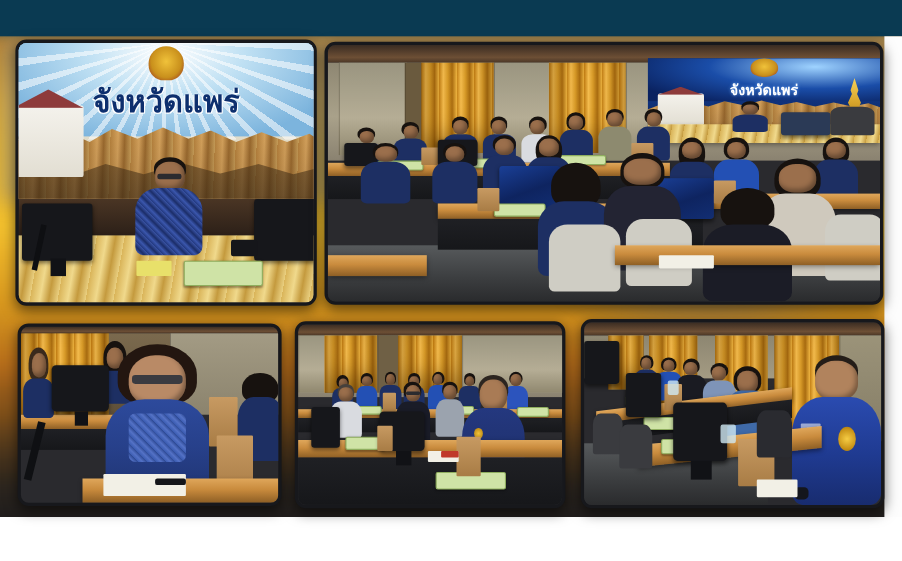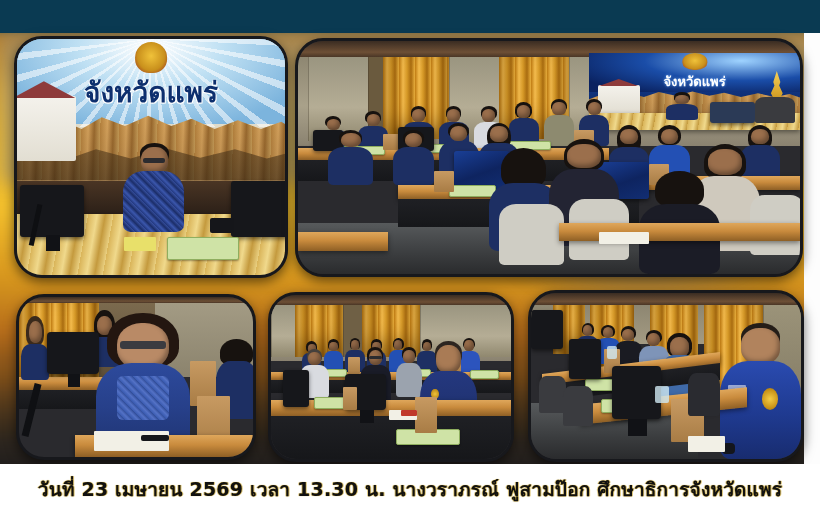--- a/index.html
+++ b/index.html
@@ -42,21 +42,21 @@
   .backdrop-screenglow{
     position:absolute;right:10px;top:120px;width:330px;height:190px;
     background:radial-gradient(ellipse at 50% 50%,rgba(40,90,200,.55),rgba(20,40,110,0) 70%);
     filter:blur(10px);
   }
   .top-band{position:absolute;left:0;top:0;width:820px;height:33px;background:#0a3a52;}
   .right-strip{position:absolute;right:0;top:33px;width:16px;height:437px;background:#fdfdfd;}
 
   
   .photo{
-    position:absolute;border-radius:28px;overflow:hidden;
+    position:absolute;border-radius:10px;overflow:hidden;
     border:3px solid #17181c;
     box-shadow:0 4px 12px rgba(0,0,0,.55);
     background:#2a2a2e;
   }
   .ph-tl{left:14px;top:36px;width:268px;height:236px;}
   .ph-tr{left:295px;top:38px;width:502px;height:233px;}
   .ph-bl{left:16px;top:294px;width:234px;height:160px;}
   .ph-bc{left:268px;top:292px;width:240px;height:164px;}
   .ph-br{left:528px;top:290px;width:270px;height:166px;}
 
@@ -560,17 +560,14 @@
       <div class="mon-stand" style="left:36%;top:76%;width:7%;height:10%;"></div>
       <div class="chair dark" style="left:3%;top:50%;width:10%;height:22%;"></div>
       <div class="chair dark" style="left:12%;top:56%;width:11%;height:24%;"></div>
       <div class="chair dark" style="left:58%;top:48%;width:12%;height:26%;background:#2a2b30;"></div>
       <div class="paper" style="left:58%;top:86%;width:14%;height:10%;"></div>
       <div style="position:absolute;left:46%;top:56%;width:5%;height:10%;background:#cfe8f2;border-radius:2px;opacity:.8;"></div>
       <div style="position:absolute;left:28%;top:32%;width:4%;height:8%;background:#cfe8f2;border-radius:2px;opacity:.8;"></div>
     </div>
   </div>
 
-  <div class="caption-band">
-    <div class="caption">วันที่ 23 เมษายน 2569 เวลา 13.30 น. นางวราภรณ์  ฟูสามป๊อก  ศึกษาธิการจังหวัดแพร่</div>
-  </div>
 
 </div>
 
 </body></html>

